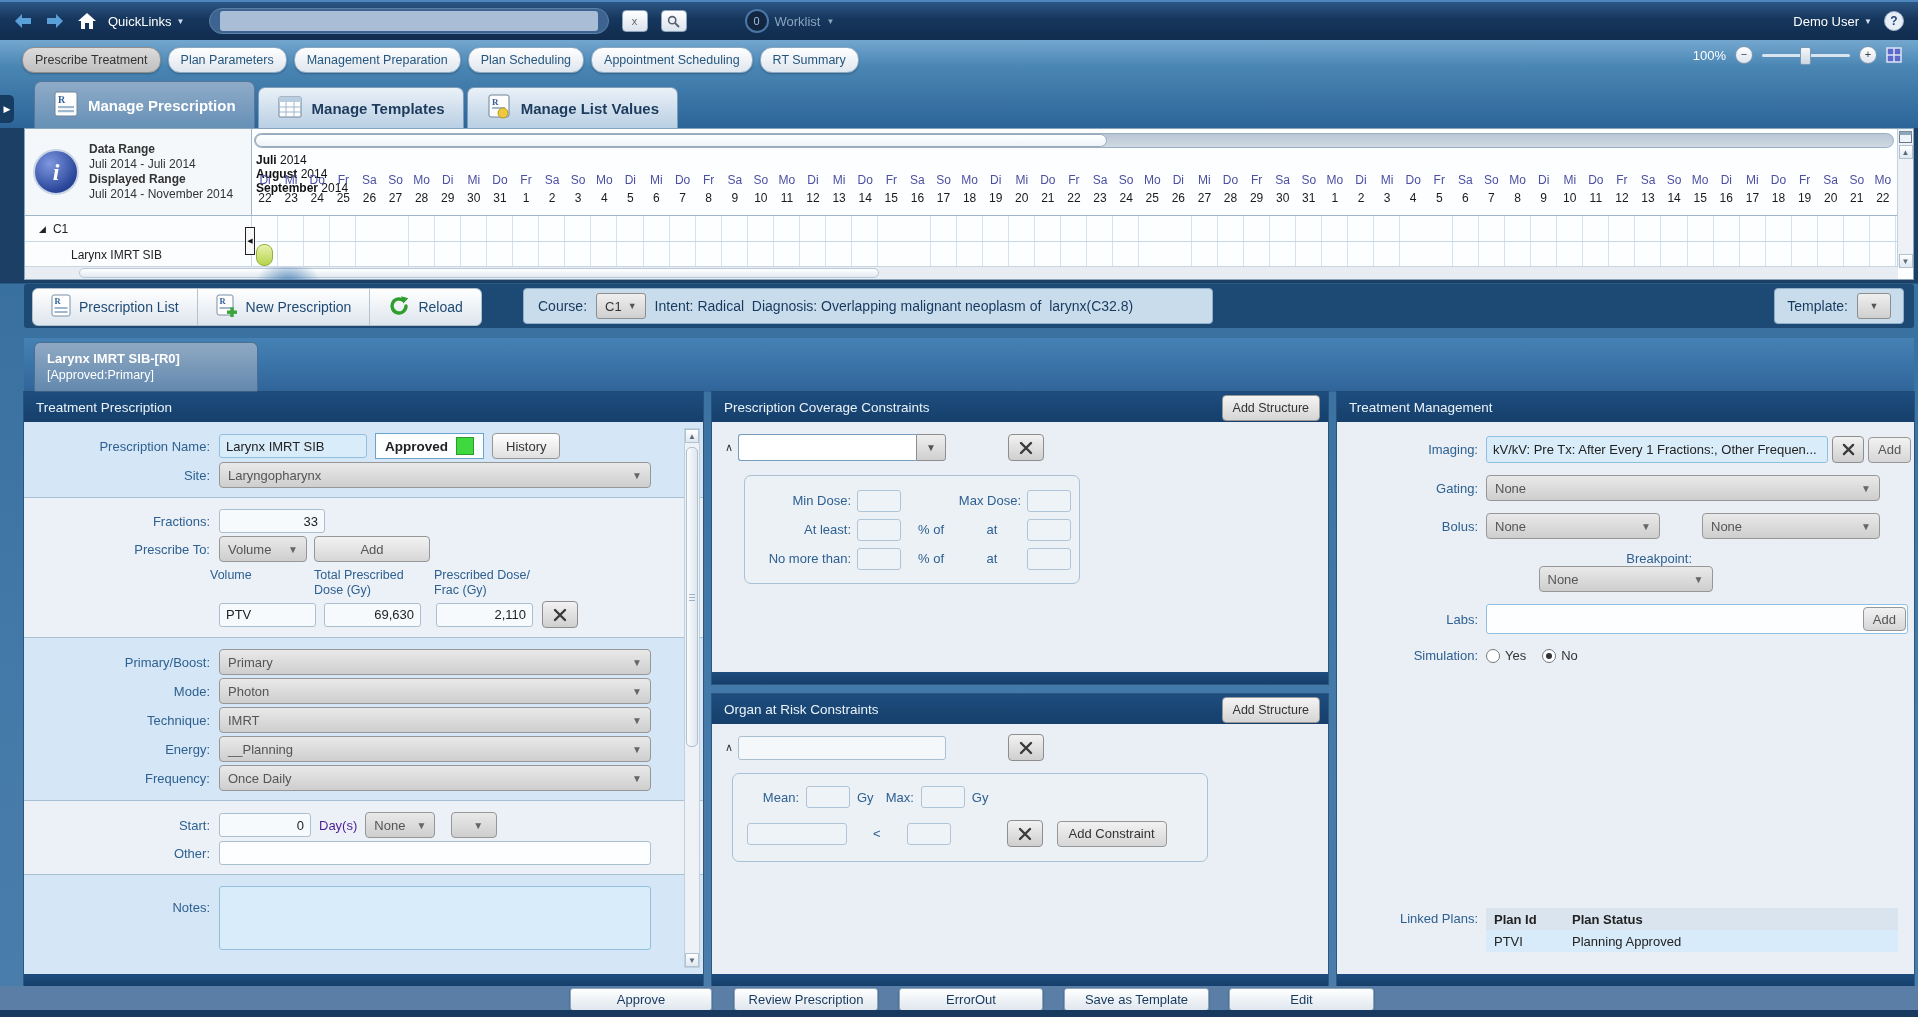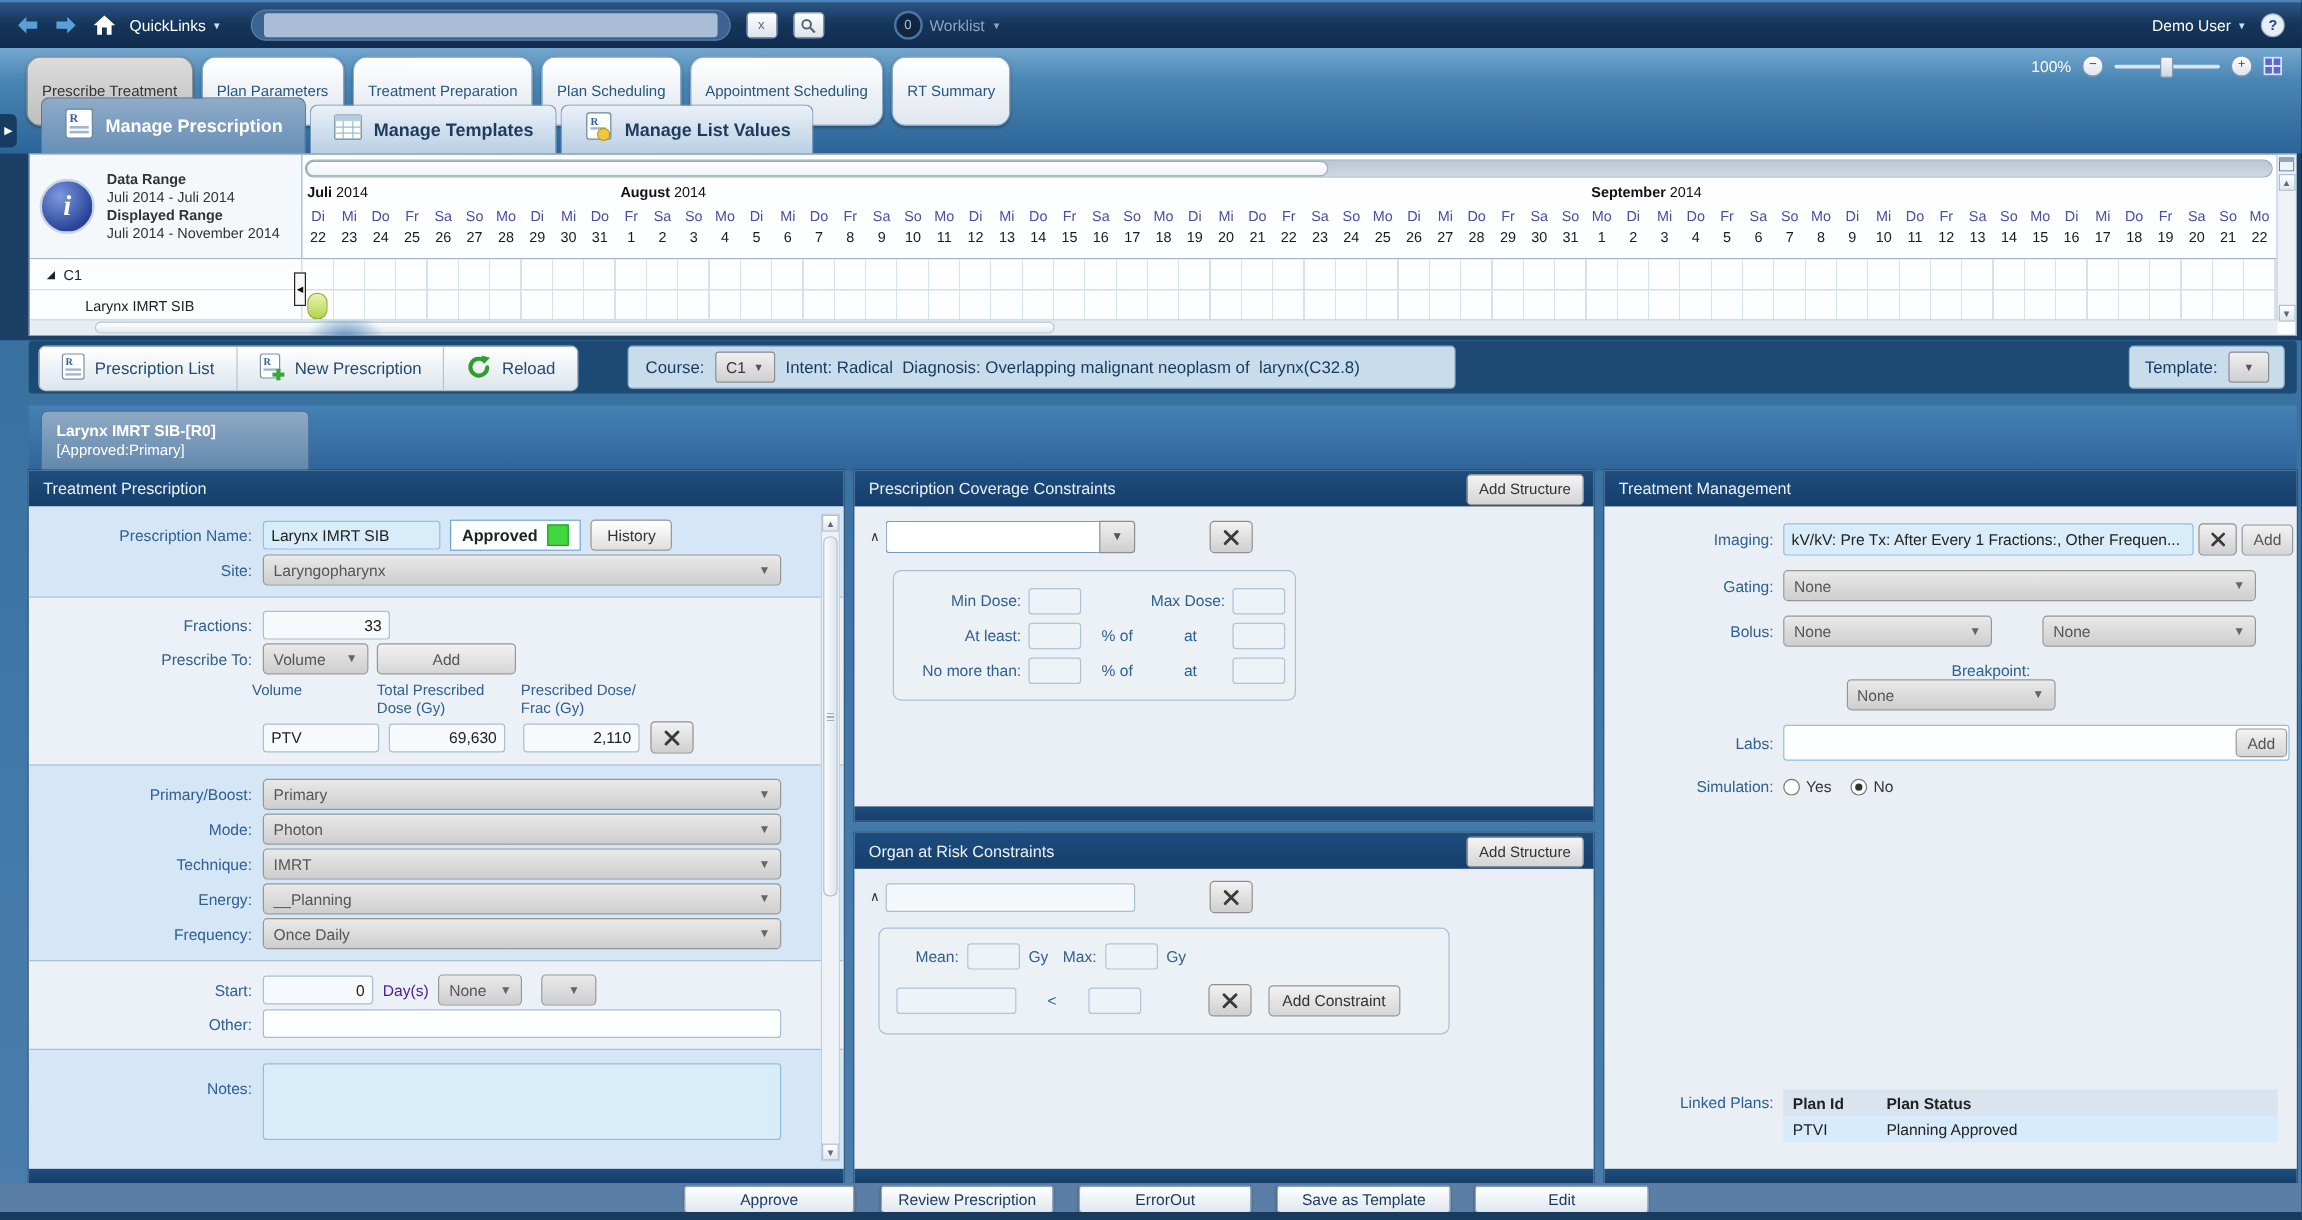--- a/index.html
+++ b/index.html
@@ -28,21 +28,21 @@
       color:#9fc0dd;font-size:11px;display:flex;align-items:center;justify-content:center;}
   .worklist-lbl{color:#8aa5c0;}
   .tb-right{margin-left:auto;display:flex;align-items:center;gap:12px;padding-right:14px;}
   .helpicon{width:18px;height:18px;border-radius:50%;background:#e8eef5;color:#23427a;font-weight:bold;
       font-size:12px;display:flex;align-items:center;justify-content:center;border:1px solid #9ab0c8;}
 
   
   .header-blue{position:absolute;left:0;top:40px;width:1918px;height:88px;
       background:linear-gradient(180deg,#74a7cf 0%,#4a86b4 30%,#2c6497 100%);}
   .module-tabs{position:absolute;left:22px;top:7px;display:flex;gap:7px;}
-  .modtab{height:24px;padding:16px 12px;background:linear-gradient(#ffffff,#dfe6ee);
+  .modtab{height:24px;padding:0 12px;background:linear-gradient(#ffffff,#dfe6ee);
       border:1px solid #8aa8c4;border-radius:12px;font-size:12.5px;color:#25567f;
       display:flex;align-items:center;cursor:pointer;box-shadow:0 1px 2px rgba(0,0,0,.25);}
   .modtab.active{background:linear-gradient(#dcdcdc,#bfbfbf);border-color:#8e8e8e;color:#333;}
   .zoomctl{position:absolute;right:16px;top:6px;display:flex;align-items:center;gap:9px;color:#fff;font-size:13px;}
   .zbtn{width:16px;height:16px;border-radius:50%;background:linear-gradient(#fff,#dde5ee);border:1px solid #7d97b0;
       color:#444;font-size:11px;line-height:14px;text-align:center;cursor:pointer;}
   .zslider{position:relative;width:88px;height:16px;}
   .ztrack{position:absolute;left:0;right:0;top:7px;height:3px;background:#d8e4ee;border-radius:2px;}
   .zthumb{position:absolute;left:38px;top:0;width:9px;height:16px;background:linear-gradient(#f4f7fa,#ccd7e2);
       border:1px solid #7d97b0;border-radius:2px;cursor:pointer;}
@@ -63,21 +63,21 @@
       background:radial-gradient(circle at 35% 30%,#7e98e0,#2a4699 70%,#1c2f6e);
       border:2px solid #c9d4e6;color:#fff;font-family:"Liberation Serif",serif;font-style:italic;
       font-weight:bold;font-size:24px;display:flex;align-items:center;justify-content:center;flex:0 0 auto;}
   .tl-ranges{font-size:12px;color:#333;line-height:15px;}
   .tl-ranges b{display:block;}
   .tl-calhead{position:absolute;left:227px;top:0;width:1646px;height:87px;border-bottom:1px solid #9fb6ca;box-sizing:border-box;}
   .tl-track{position:absolute;left:2px;right:4px;top:4px;height:15px;border-radius:8px;
       background:linear-gradient(#b9c6d4,#cfd9e3);border:1px solid #9cafc0;box-sizing:border-box;}
   .tl-thumb{position:absolute;left:0;top:0;width:852px;height:13px;border-radius:7px;
       background:linear-gradient(#ffffff,#eef3f8);border:1px solid #98abbc;box-sizing:border-box;cursor:pointer;}
-  .tl-months{position:absolute;left:0;top:24px;display:flex;}
+  .tl-months{position:absolute;left:0;top:24px;display:flex;flex-direction:column;}
   .tl-month{font-size:12px;color:#111;box-sizing:border-box;padding-left:4px;}
   .tl-dows,.tl-nums{position:absolute;left:0;display:flex;}
   .tl-dows{top:44px;}
   .tl-nums{top:62px;}
   .tl-dow,.tl-num{width:26.1px;text-align:center;font-size:12px;}
   .tl-dow{color:#4b4fa0;}
   .tl-num{color:#1a1a1a;}
   .tl-tree{position:absolute;left:0;width:227px;background:#fbfdff;border-right:1px solid #c7d8e6;
       border-bottom:1px solid #c7d8e6;box-sizing:border-box;display:flex;align-items:center;font-size:12px;color:#222;cursor:pointer;}
   .tl-grid{position:absolute;left:227px;width:1646px;border-bottom:1px solid #c7d8e6;box-sizing:border-box;
@@ -251,21 +251,21 @@
         <span class="chev">▼</span>
       </span>
       <span class="helpicon">?</span>
     </div>
   </div>
 
   <div class="header-blue">
     <div class="module-tabs">
       <div class="modtab active">Prescribe Treatment</div>
       <div class="modtab">Plan Parameters</div>
-      <div class="modtab">Treatment Preparation</div>
+      <div class="modtab">Management Preparation</div>
       <div class="modtab">Plan Scheduling</div>
       <div class="modtab">Appointment Scheduling</div>
       <div class="modtab">RT Summary</div>
     </div>
     <div class="zoomctl">
       <span>100%</span>
       <span class="zbtn">−</span>
       <span class="zslider">
         <span class="ztrack"></span>
         <span class="zthumb"></span>

